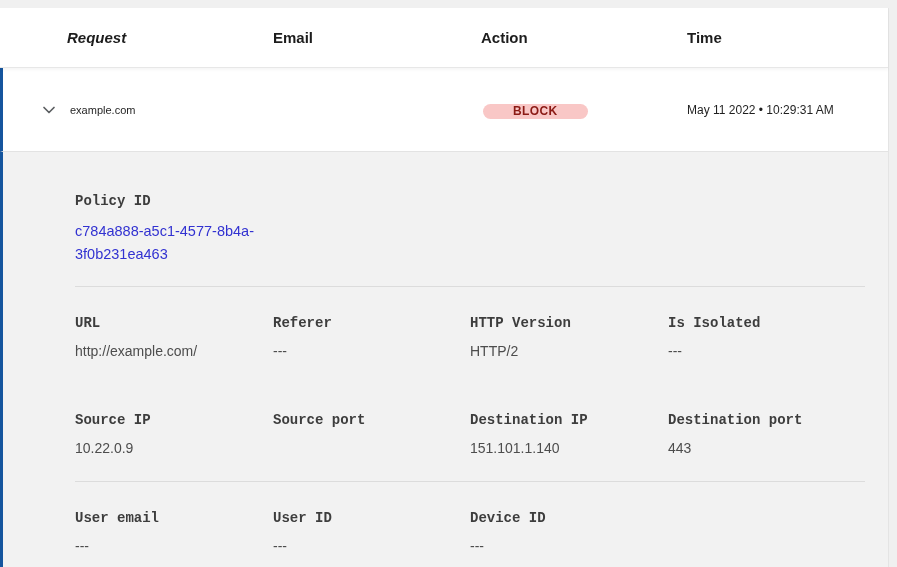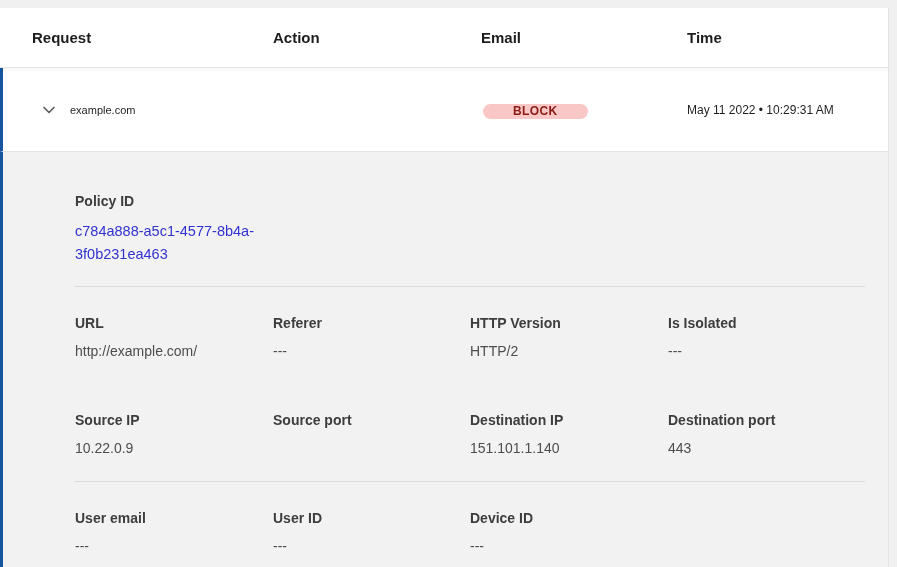--- a/index.html
+++ b/index.html
@@ -25,21 +25,21 @@
   
   .table-header{
     height:60px;background:#fff;
     display:grid;grid-template-columns:273px 208px 206px 1fr;
     align-items:center;
     border-bottom:1px solid #e7e7e7;
     box-shadow:0 2px 3px rgba(0,0,0,0.04);
     position:relative;z-index:2;
   }
   .th{font-size:15px;font-weight:700;color:#1d1d1d;}
-  .th:first-child{padding-left:32px;}
+  .th:first-child{padding-left:67px;font-style:italic;}
   
   .log-row{
     height:83px;background:#fff;
     border-left:3px solid var(--accent-blue);
     display:grid;grid-template-columns:270px 208px 206px 1fr;
     align-items:center;cursor:pointer;
   }
   .cell-request{display:flex;align-items:center;padding-left:38px;}
   .chevron{width:16px;height:16px;margin-right:13px;display:inline-flex;align-items:center;justify-content:center;color:#5c5f62;flex:0 0 16px;}
   .request-domain{font-size:11px;color:#1f1f1f;}
@@ -50,21 +50,21 @@
   }
   .cell-time{font-size:12px;line-height:24px;color:#1f1f1f;max-width:182px;}
   
   .detail-panel{
     background:var(--panel-bg);
     border-left:3px solid var(--accent-blue);
     border-top:1px solid #e3e3e3;
     min-height:416px;
     padding:41px 23px 30px 72px;
   }
-  .field-label{font-size:14px;font-weight:700;color:#3d3d3d;line-height:17px;margin-bottom:11px;}
+  .field-label{font-size:14px;font-weight:700;color:#3d3d3d;line-height:17px;margin-bottom:11px;font-family:Liberation Mono, monospace;}
   .field-value{font-size:14px;color:#4d4d4d;line-height:17px;}
   .policy .field-label{margin-bottom:10px;}
   .policy-link{
     display:block;max-width:198px;
     color:var(--link-blue);font-size:14.5px;line-height:23px;
     text-decoration:none;word-wrap:break-word;cursor:pointer;
   }
   .divider{height:1px;background:#dcdcdc;border:none;}
   .divider.after-policy{margin:20px 0 28px 0;}
   .divider.before-user{margin:24px 0 28px 0;}
@@ -73,22 +73,22 @@
   .field{padding-right:14px;}
 </style>
 </head>
 <body>
 
 <div class="viewport">
   <div class="card">
 
     <div class="table-header">
       <div class="th">Request</div>
+      <div class="th">Email</div>
       <div class="th">Action</div>
-      <div class="th">Email</div>
       <div class="th">Time</div>
     </div>
 
     <div class="log-row">
       <div class="cell-request">
         <span class="chevron">
           <svg width="16" height="16" viewBox="0 0 16 16" fill="none" stroke="currentColor" stroke-width="1.7" stroke-linecap="round" stroke-linejoin="round">
             <path d="M3 5.5 L8 10.5 L13 5.5"></path>
           </svg>
         </span>

